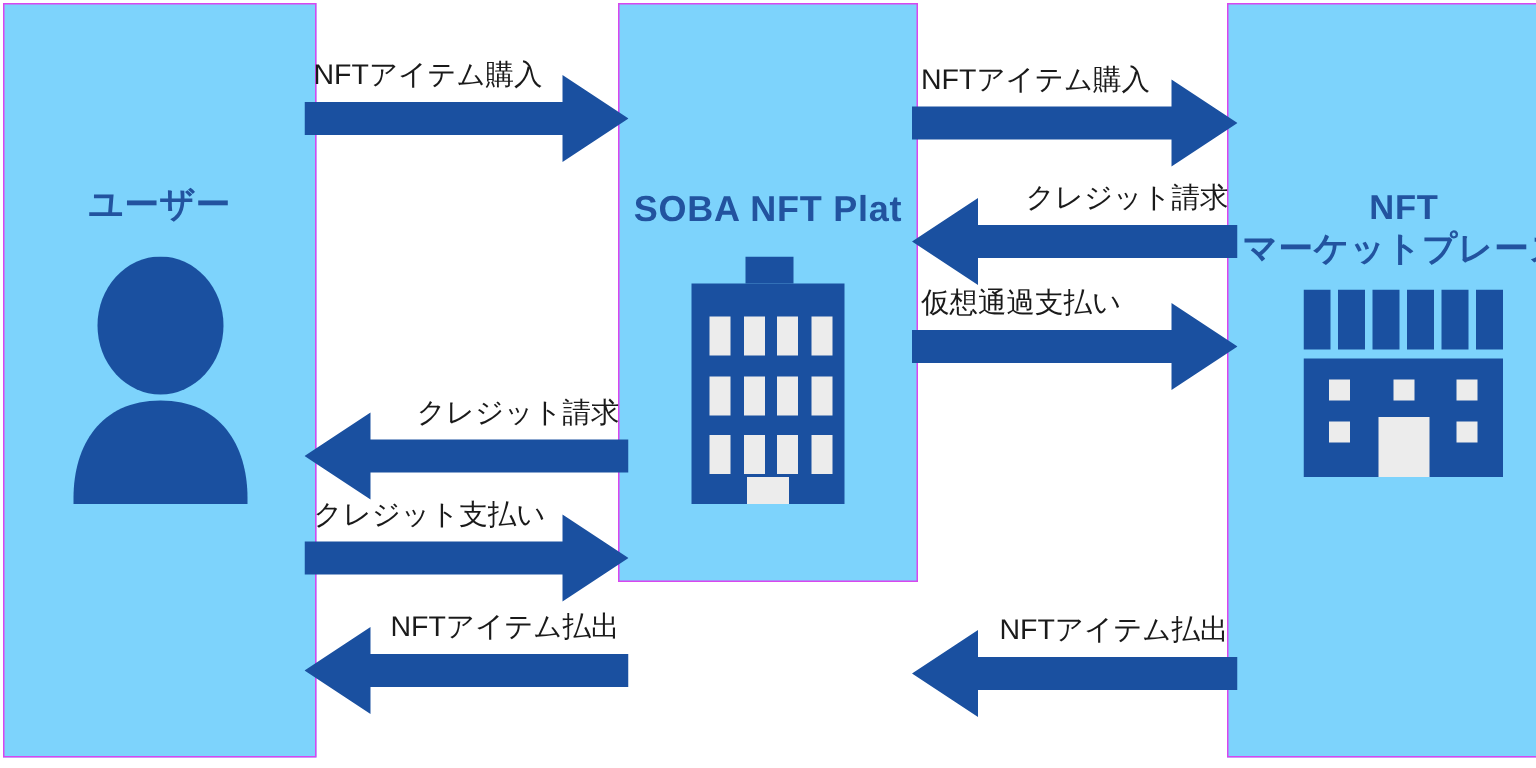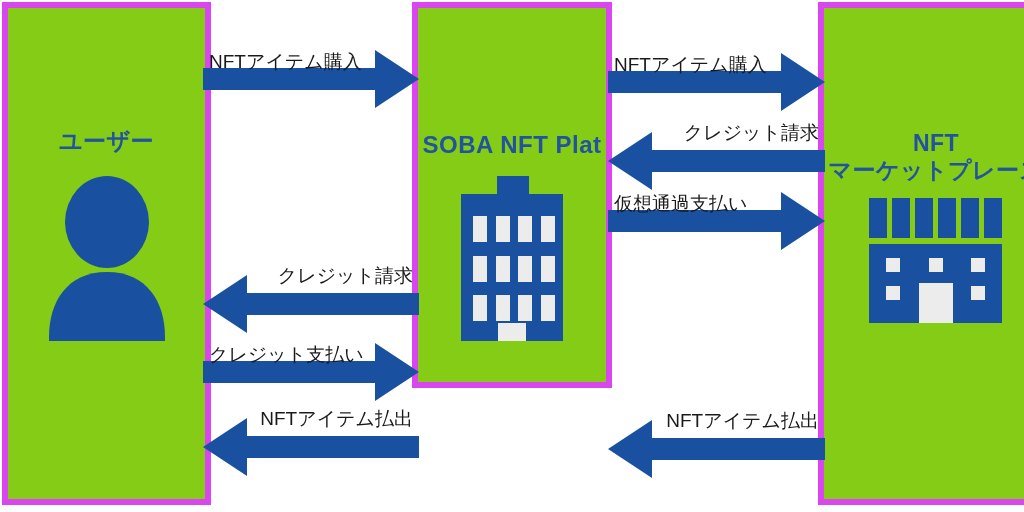--- a/index.html
+++ b/index.html
@@ -14,22 +14,22 @@
     position: relative;
     width: 1024px;
     height: 512px;
     background: #ffffff;
     overflow: hidden;
   }
 
   
   .panel {
     position: absolute;
-    background: #84cc16;
-    border: 6px solid #d946ef;
+    background: #7dd3fc;
+    border: 1px solid #d946ef;
     box-sizing: border-box;
   }
   #panel-user   { left: 2px;   top: 2px; width: 209px; height: 503px; }
   #panel-soba   { left: 412px; top: 2px; width: 200px; height: 386px; }
   #panel-market { left: 818px; top: 2px; width: 236px; height: 503px; }
 
   .panel-title {
     position: absolute;
     left: 0;
     width: 100%;
@@ -60,33 +60,33 @@
   .arrow-label {
     position: absolute;
     top: 0;
     height: 30px;
     line-height: 30px;
     font-size: 19px;
     color: #1a1a1a;
     white-space: nowrap;
     font-family: "Liberation Sans", "DejaVu Sans", sans-serif;
   }
-  .lbl-left  { left: 6px; margin-top: 11px; }
+  .lbl-left  { left: 6px; }
   .lbl-right { right: 6px; }
 
   
   #arrow-l1 { left: 203px; top: 36px;  width: 216px; }
   #arrow-l2 { left: 203px; top: 261px; width: 216px; }
   #arrow-l3 { left: 203px; top: 329px; width: 216px; }
   #arrow-l4 { left: 203px; top: 404px; width: 216px; }
 
   
   #arrow-r1 { left: 608px; top: 39px;  width: 217px; }
   #arrow-r2 { left: 608px; top: 118px; width: 217px; }
-  #arrow-r3 { left: 608px; top: 178px; width: 217px; }
+  #arrow-r3 { left: 608px; top: 188px; width: 217px; }
   #arrow-r4 { left: 608px; top: 406px; width: 217px; }
 </style>
 </head>
 <body>
 
 <div id="canvas">
 
   <div class="panel" id="panel-user">
     <div class="panel-title" id="title-user">ユーザー</div>
     <div class="icon-wrap" id="icon-user">

